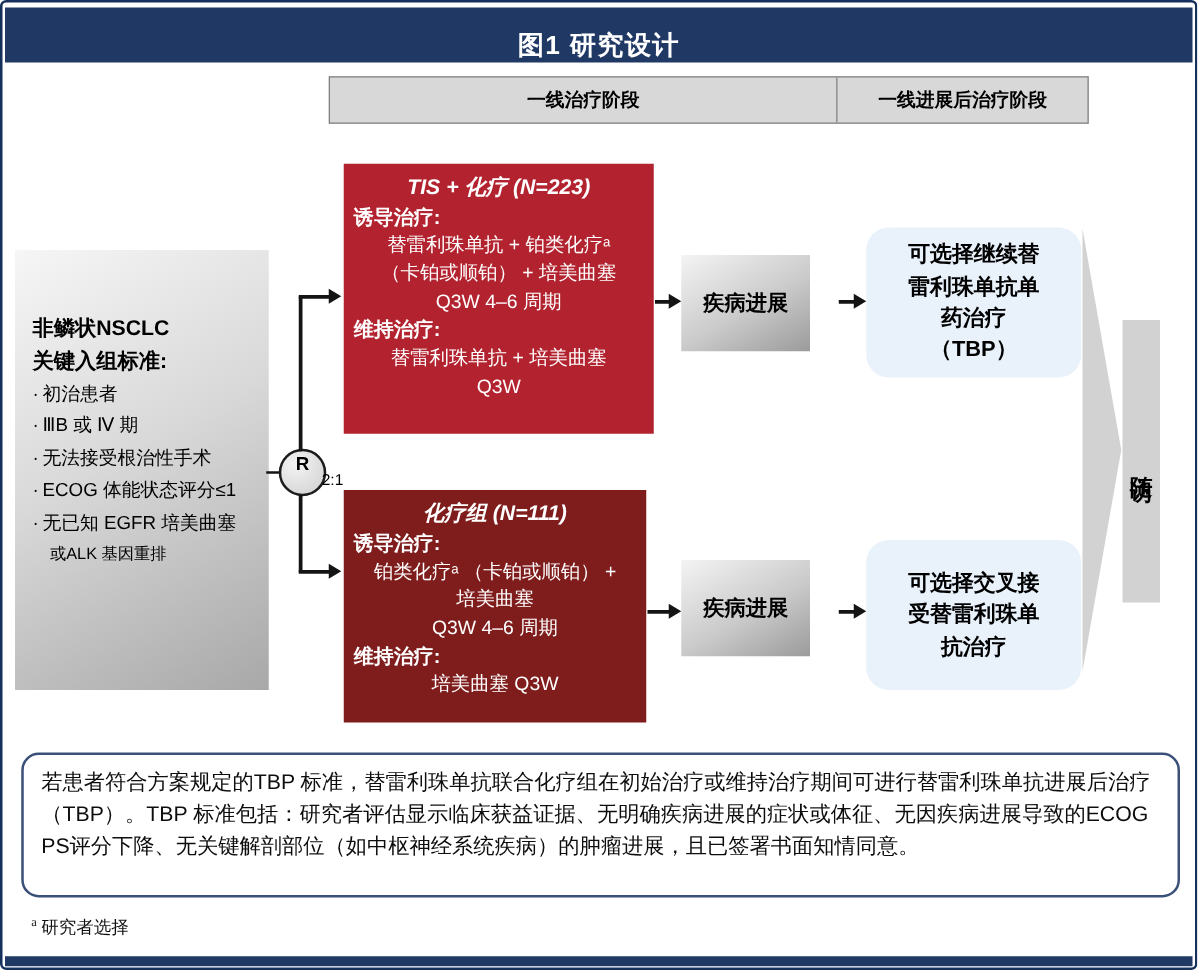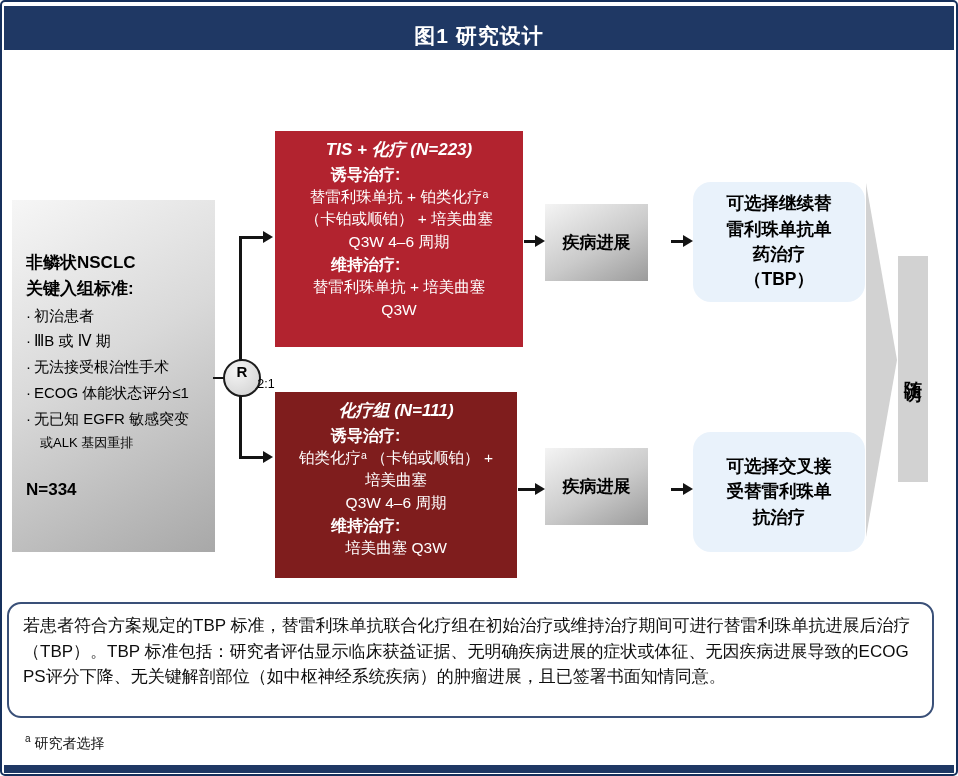--- a/index.html
+++ b/index.html
@@ -34,21 +34,21 @@
 
   .line{position:absolute;background:#141414;}
   .arrow{position:absolute;height:2.5px;background:#141414;}
   .arrow::after{content:"";position:absolute;right:-9px;top:-5px;width:0;height:0;
                 border-left:10px solid #141414;border-top:6.5px solid transparent;border-bottom:6.5px solid transparent;}
 
   .arm{position:absolute;box-sizing:border-box;color:#fff;padding:6px 8px 15px 8px;}
   .arm.red{left:275px;top:131px;width:248px;height:216px;background:#B2232F;}
   .arm.blue{left:275px;top:392px;width:242px;height:186px;background:#7f1d1d;}
   .arm .arm-title{text-align:center;font-weight:bold;font-style:italic;font-size:17px;line-height:1.5;}
-  .arm .lbl{font-weight:bold;font-size:16px;text-align:left;line-height:1.45;margin-left:48px;}
+  .arm .lbl{font-weight:bold;font-size:16px;text-align:left;line-height:1.45;}
   .arm .ctr{text-align:center;font-size:15.5px;line-height:1.45;}
 
   .prog-box{position:absolute;left:545px;width:103px;height:77px;
             background:linear-gradient(150deg,#F4F4F4 0%,#CACACA 55%,#9B9B9B 100%);
             display:flex;align-items:center;justify-content:center;font-weight:bold;font-size:17px;color:#000;}
   .prog-box.top{top:204px;}
   .prog-box.bottom{top:448px;}
 
   .tbp-box{position:absolute;left:693px;width:172px;background:#E9F2FB;border-radius:18px;
            display:flex;align-items:center;justify-content:center;text-align:center;
@@ -56,47 +56,50 @@
   .tbp-box.top{top:182px;height:120px;}
   .tbp-box.bottom{top:432px;height:120px;}
 
   .chevron{position:absolute;left:866px;top:183px;width:0;height:0;
            border-top:177px solid transparent;border-bottom:177px solid transparent;border-left:31px solid #D2D2D2;}
   .followup-bar{position:absolute;left:898px;top:256px;width:30px;height:226px;background:#D2D2D2;
                 display:flex;align-items:center;justify-content:center;}
   .followup-bar span{writing-mode:vertical-rl;text-orientation:upright;font-weight:bold;font-size:18px;
                      letter-spacing:2px;color:#000;}
 
-  .footnote-box{position:absolute;left:7px;top:602px;width:927px;height:116px;border:2px solid #3A5078;
+  .footnote-box{position:absolute;left:17px;top:602px;width:927px;height:116px;border:2px solid #3A5078;
                 border-radius:14px;box-sizing:border-box;padding:9px 14px;font-size:17px;line-height:1.5;color:#0d0d0d;}
-  .footnote-a{position:absolute;left:25px;top:733px;font-size:14px;color:#111;}
+  .footnote-a{position:absolute;left:25px;top:733px;font-size:14px;color:#111;font-family:Liberation Serif, serif;}
   .footnote-a sup{font-size:10px;}
   .bottom-strip{position:absolute;left:4px;right:4px;top:765px;height:8px;background:#1F3864;}
 </style>
 </head>
 <body>
 
 <div class="page">
   <div class="outer-border"></div>
 
   <div class="title-bar">
     <span>图1  研究设计</span>
   </div>
 
+  <div class="phase-header">
+    <div class="phase-cell first">一线治疗阶段</div>
+    <div class="phase-cell second">一线进展后治疗阶段</div>
+  </div>
 
   <div class="patients-box">
     <div class="hd">非鳞状NSCLC</div>
     <div class="hd">关键入组标准:</div>
     <div class="bullet-row"><span class="dot">·</span><span>初治患者</span></div>
     <div class="bullet-row"><span class="dot">·</span><span>ⅢB 或 Ⅳ 期</span></div>
     <div class="bullet-row"><span class="dot">·</span><span>无法接受根治性手术</span></div>
     <div class="bullet-row"><span class="dot">·</span><span>ECOG 体能状态评分≤1</span></div>
-    <div class="bullet-row"><span class="dot">·</span><span>无已知 EGFR 敏感突变</span></div>
+    <div class="bullet-row"><span class="dot">·</span><span>无已知 EGFR 培美曲塞</span></div>
     <div class="bullet-cont">或ALK 基因重排</div>
-    <div class="nval">N=334</div>
   </div>
 
   <div class="line" style="left:213px;top:376.5px;width:12px;height:2.5px;"></div>
 
   <div class="r-circle">
     <div class="r">R</div>
     <div class="ratio">2:1</div>
   </div>
 
   <div class="line" style="left:239px;top:237px;width:2.5px;height:124px;"></div>

